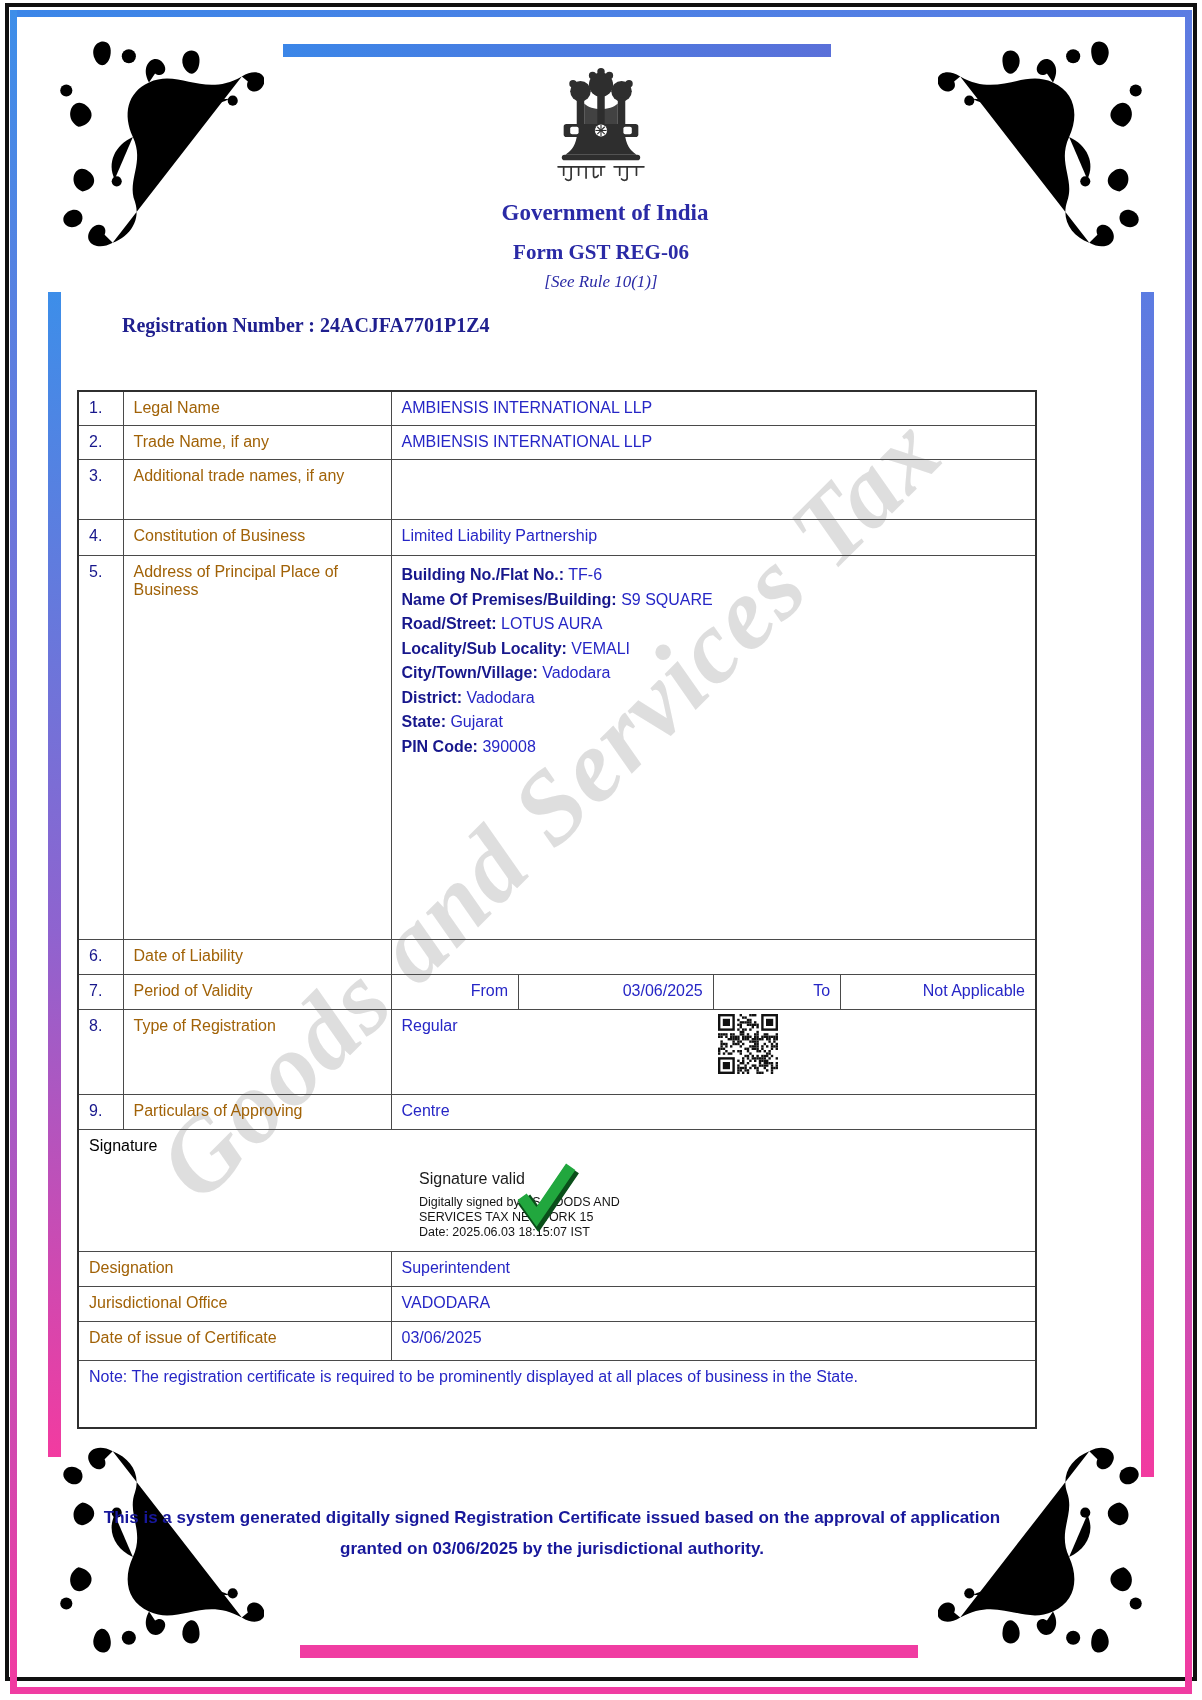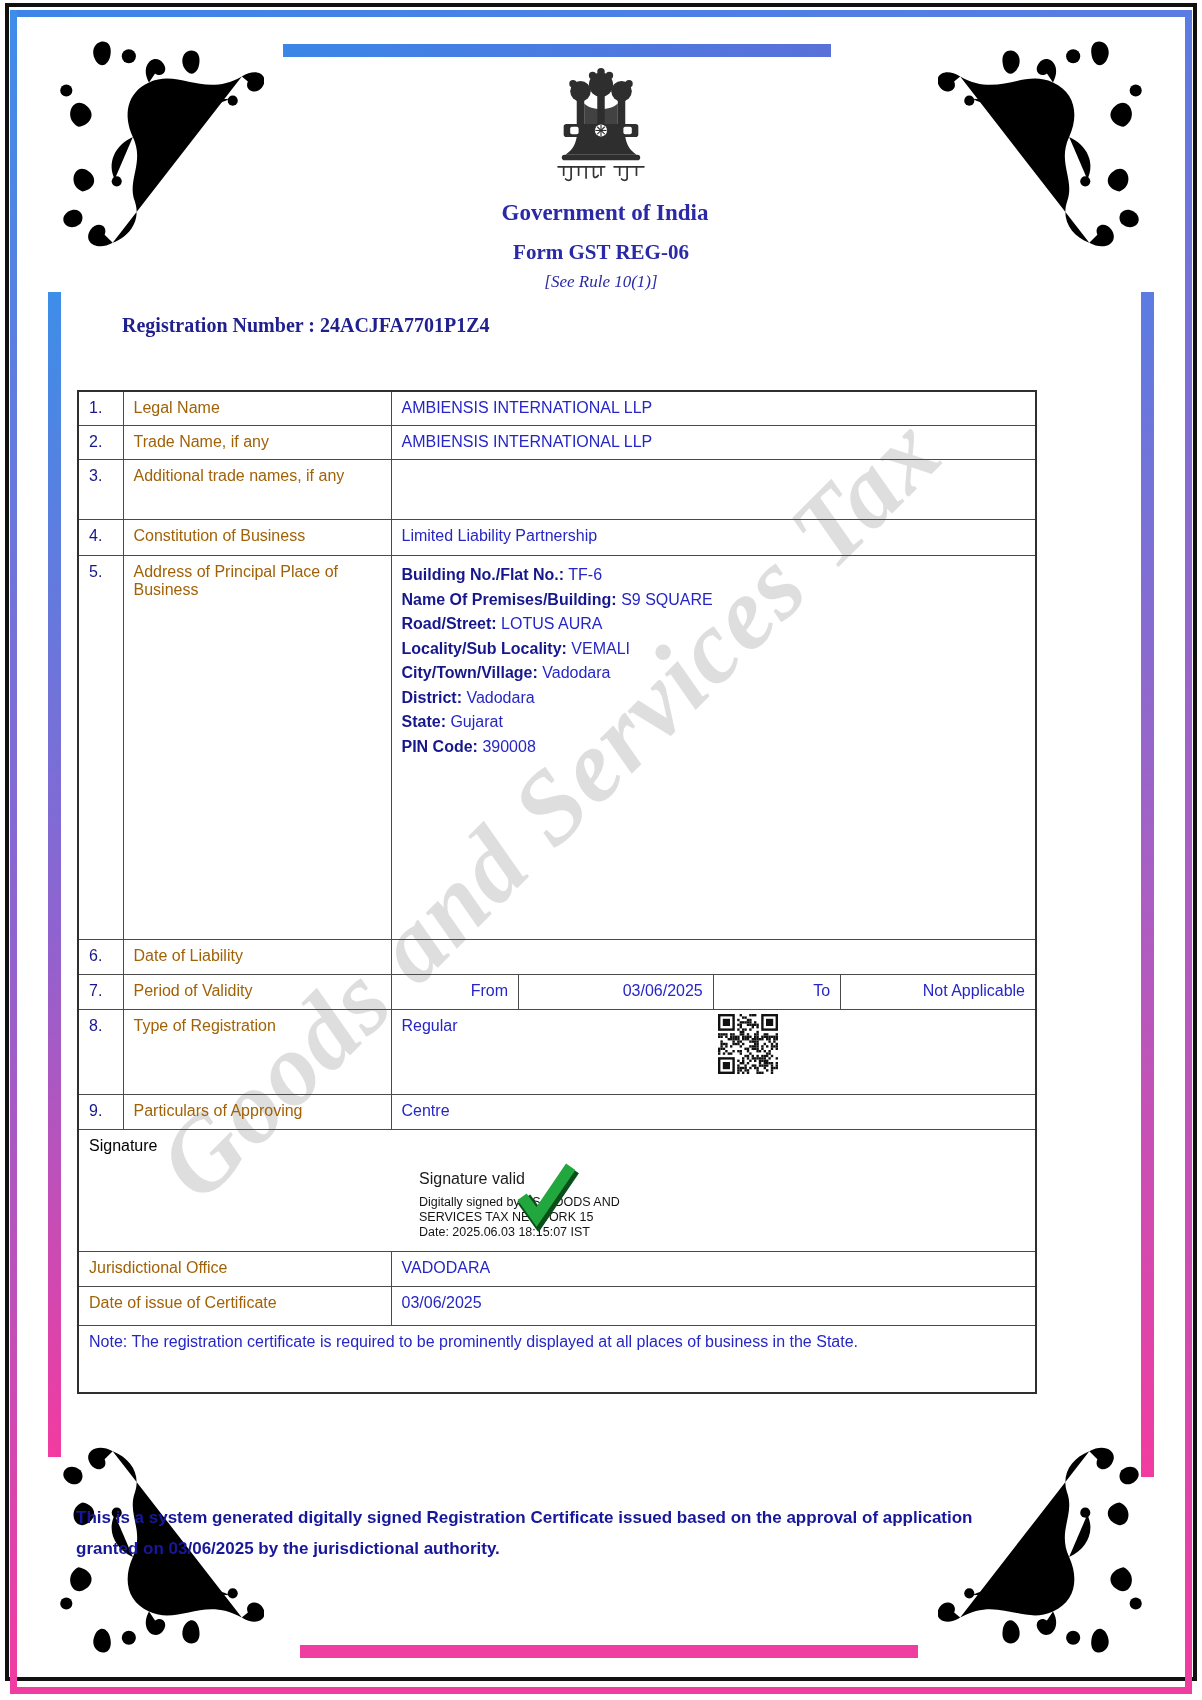--- a/index.html
+++ b/index.html
@@ -74,21 +74,21 @@
   td.qrcell{position:relative;padding-top:26px;}
   .qrbox{position:absolute;left:326px;top:4px;width:60px;height:60px;}
   td.sigcell{position:relative;}
   .sigblock{position:absolute;left:340px;top:40px;color:#1a1a1a;}
   .sigvalid{font-size:16px;margin-bottom:7px;}
   .sigsmall{font-size:12.5px;line-height:15px;color:#141414;}
   .checkmark{position:absolute;left:434px;top:28px;width:64px;height:74px;transform:rotate(6deg);}
   td.notecell{color:#2626c6;font-size:16.5px;}
 
   .footer{position:absolute;left:76px;top:1502px;width:952px;font-weight:bold;
-          font-size:17px;line-height:31px;color:#17179b;}
+          font-size:17px;line-height:31px;color:#17179b;text-align:center;}
 </style>
 </head>
 <body>
 
 <div class="page">
 
   <svg width="0" height="0" style="position:absolute">
     <defs>
       <linearGradient id="gradTR" x1="0" y1="0" x2="0" y2="1">
         <stop offset="0" stop-color="#5b7ce2"></stop>
@@ -507,20 +507,24 @@
             <div class="sigsmall">Date: 2025.06.03 18:15:07 IST</div>
           </div>
           <svg class="checkmark" viewBox="0 0 60 72">
             <path d="M10,42 L26,60 L54,8" fill="none" stroke="#0a4f1a" stroke-width="15"></path>
             <path d="M8,40 L24,58 L52,6" fill="none" stroke="#21a73e" stroke-width="11"></path>
           </svg>
         </td>
       </tr>
 
       <tr class="rd">
+        <td class="lbl" colspan="2">Designation</td>
+        <td class="val">Superintendent</td>
+      </tr>
+      <tr class="rd">
         <td class="lbl" colspan="2">Jurisdictional Office</td>
         <td class="val">VADODARA</td>
       </tr>
       <tr class="rd rd4">
         <td class="lbl" colspan="2">Date of issue of Certificate</td>
         <td class="val">03/06/2025</td>
       </tr>
 
       <tr class="rnote">
         <td class="notecell" colspan="3">Note: The registration certificate is required to be prominently displayed at all places of business in the State.</td>

